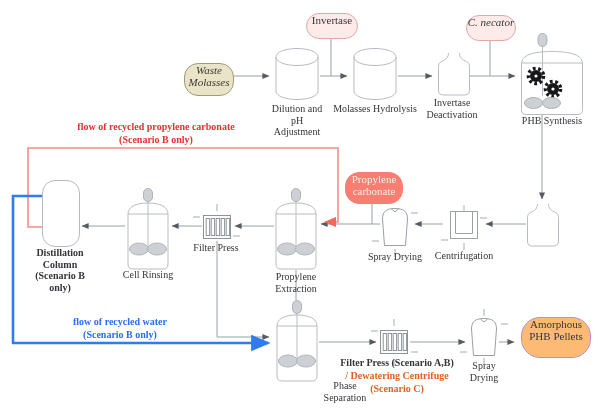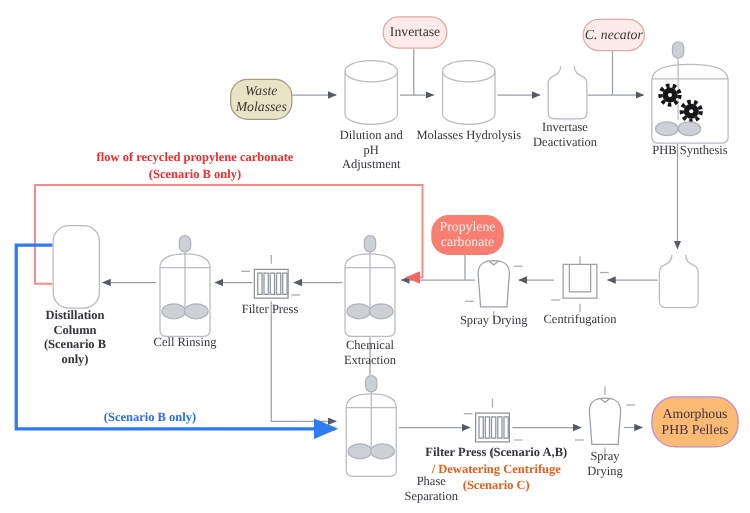--- a/index.html
+++ b/index.html
@@ -10,21 +10,21 @@
   svg{display:block;}
   .wires{position:absolute;left:0;top:0;z-index:1;}
   .node{position:absolute;z-index:2;}
   .lbl{
     position:absolute;z-index:3;font-size:10px;line-height:1.16;
     text-align:center;color:#34343b;
   }
   .bold{font-weight:bold;}
   .pill{
     position:absolute;z-index:2;border-radius:14px;border:1px solid transparent;
-    display:flex;align-items:center;justify-content:center;text-align:center;
+    display:flex;align-items:flex-start;justify-content:center;text-align:center;
     font-size:11px;line-height:1.12;
   }
   .pill-waste{background:#e9e3c8;border-color:#a29b77;color:#3b3a2f;}
   .pill-enzyme{background:#fcebe9;border-color:#dfaaa5;color:#3b3434;}
   .pill-propylene{background:#f87e72;border-color:#f87e72;color:#ffeeea;}
   .pill-phb{background:#fdba74;border-color:#b88cd8;border-radius:19px;color:#3a3340;}
   .italic{font-style:italic;}
   .col{
     position:absolute;z-index:2;background:#fff;border:1px solid #b7bbc2;border-radius:13px;
   }
@@ -192,21 +192,21 @@
       <rect x="17.5" y="0.5" width="9" height="13" rx="4.5" fill="#cdd0d4" stroke="#b0b4ba"></rect>
       <path d="M2 26 C2 18.6 10 15 22 15 C34 15 42 18.6 42 26 L42 76 C42 79.5 40.5 81 37 81 L7 81 C3.5 81 2 79.5 2 76 Z" fill="#fff" stroke="#b7bbc2"></path>
       <path d="M2 26 H42" fill="none" stroke="#b7bbc2"></path>
       <path d="M22 13 V58" fill="none" stroke="#b7bbc2"></path>
       <g>
         <ellipse cx="13" cy="61" rx="9.5" ry="6" fill="#cdd0d4" stroke="#b0b4ba"></ellipse>
         <ellipse cx="31" cy="61" rx="9.5" ry="6" fill="#cdd0d4" stroke="#b0b4ba"></ellipse>
       </g>
     </svg>
   </div>
-  <div class="lbl" style="left:266px;top:271px;width:60px;">Chemical Extraction</div>
+  <div class="lbl" style="left:266px;top:271px;width:60px;">Propylene Extraction</div>
 
   <div class="node" style="left:202px;top:212px;">
     <svg width="30" height="30" viewBox="0 0 30 30">
       <rect x="1.5" y="3.5" width="27" height="23" fill="#fff" stroke="#8d939a"></rect>
       <rect x="4.2" y="6.5" width="3.4" height="17" fill="#fff" stroke="#8d939a"></rect>
       <rect x="9.2" y="6.5" width="3.4" height="17" fill="#fff" stroke="#8d939a"></rect>
       <rect x="14.2" y="6.5" width="3.4" height="17" fill="#fff" stroke="#8d939a"></rect>
       <rect x="19.2" y="6.5" width="3.4" height="17" fill="#fff" stroke="#8d939a"></rect>
       <rect x="24.2" y="6.5" width="3.4" height="17" fill="#fff" stroke="#8d939a"></rect>
     </svg>
@@ -262,15 +262,16 @@
     <svg width="28" height="40" viewBox="0 0 28 40">
       <path d="M1.5 12 C1.5 4 6 1.5 14 1.5 C22 1.5 26.5 4 26.5 12 L24.5 38.5 L3.5 38.5 Z" fill="#fff" stroke="#9aa0a6"></path>
       <path d="M10.5 2 L14 5 L17.5 2" fill="none" stroke="#9aa0a6"></path>
     </svg>
   </div>
   <div class="lbl" style="left:461px;top:360px;width:46px;">Spray Drying</div>
 
   <div class="lbl bold red-text" style="left:46px;top:121px;width:220px;">flow of recycled propylene carbonate</div>
   <div class="lbl bold red-text" style="left:46px;top:134px;width:220px;">(Scenario B only)</div>
 
+  <div class="lbl bold blue-text" style="left:30px;top:316px;width:180px;">flow of recycled water</div>
   <div class="lbl bold blue-text" style="left:30px;top:329px;width:180px;">(Scenario B only)</div>
 
 </div>
 
 </body></html>

